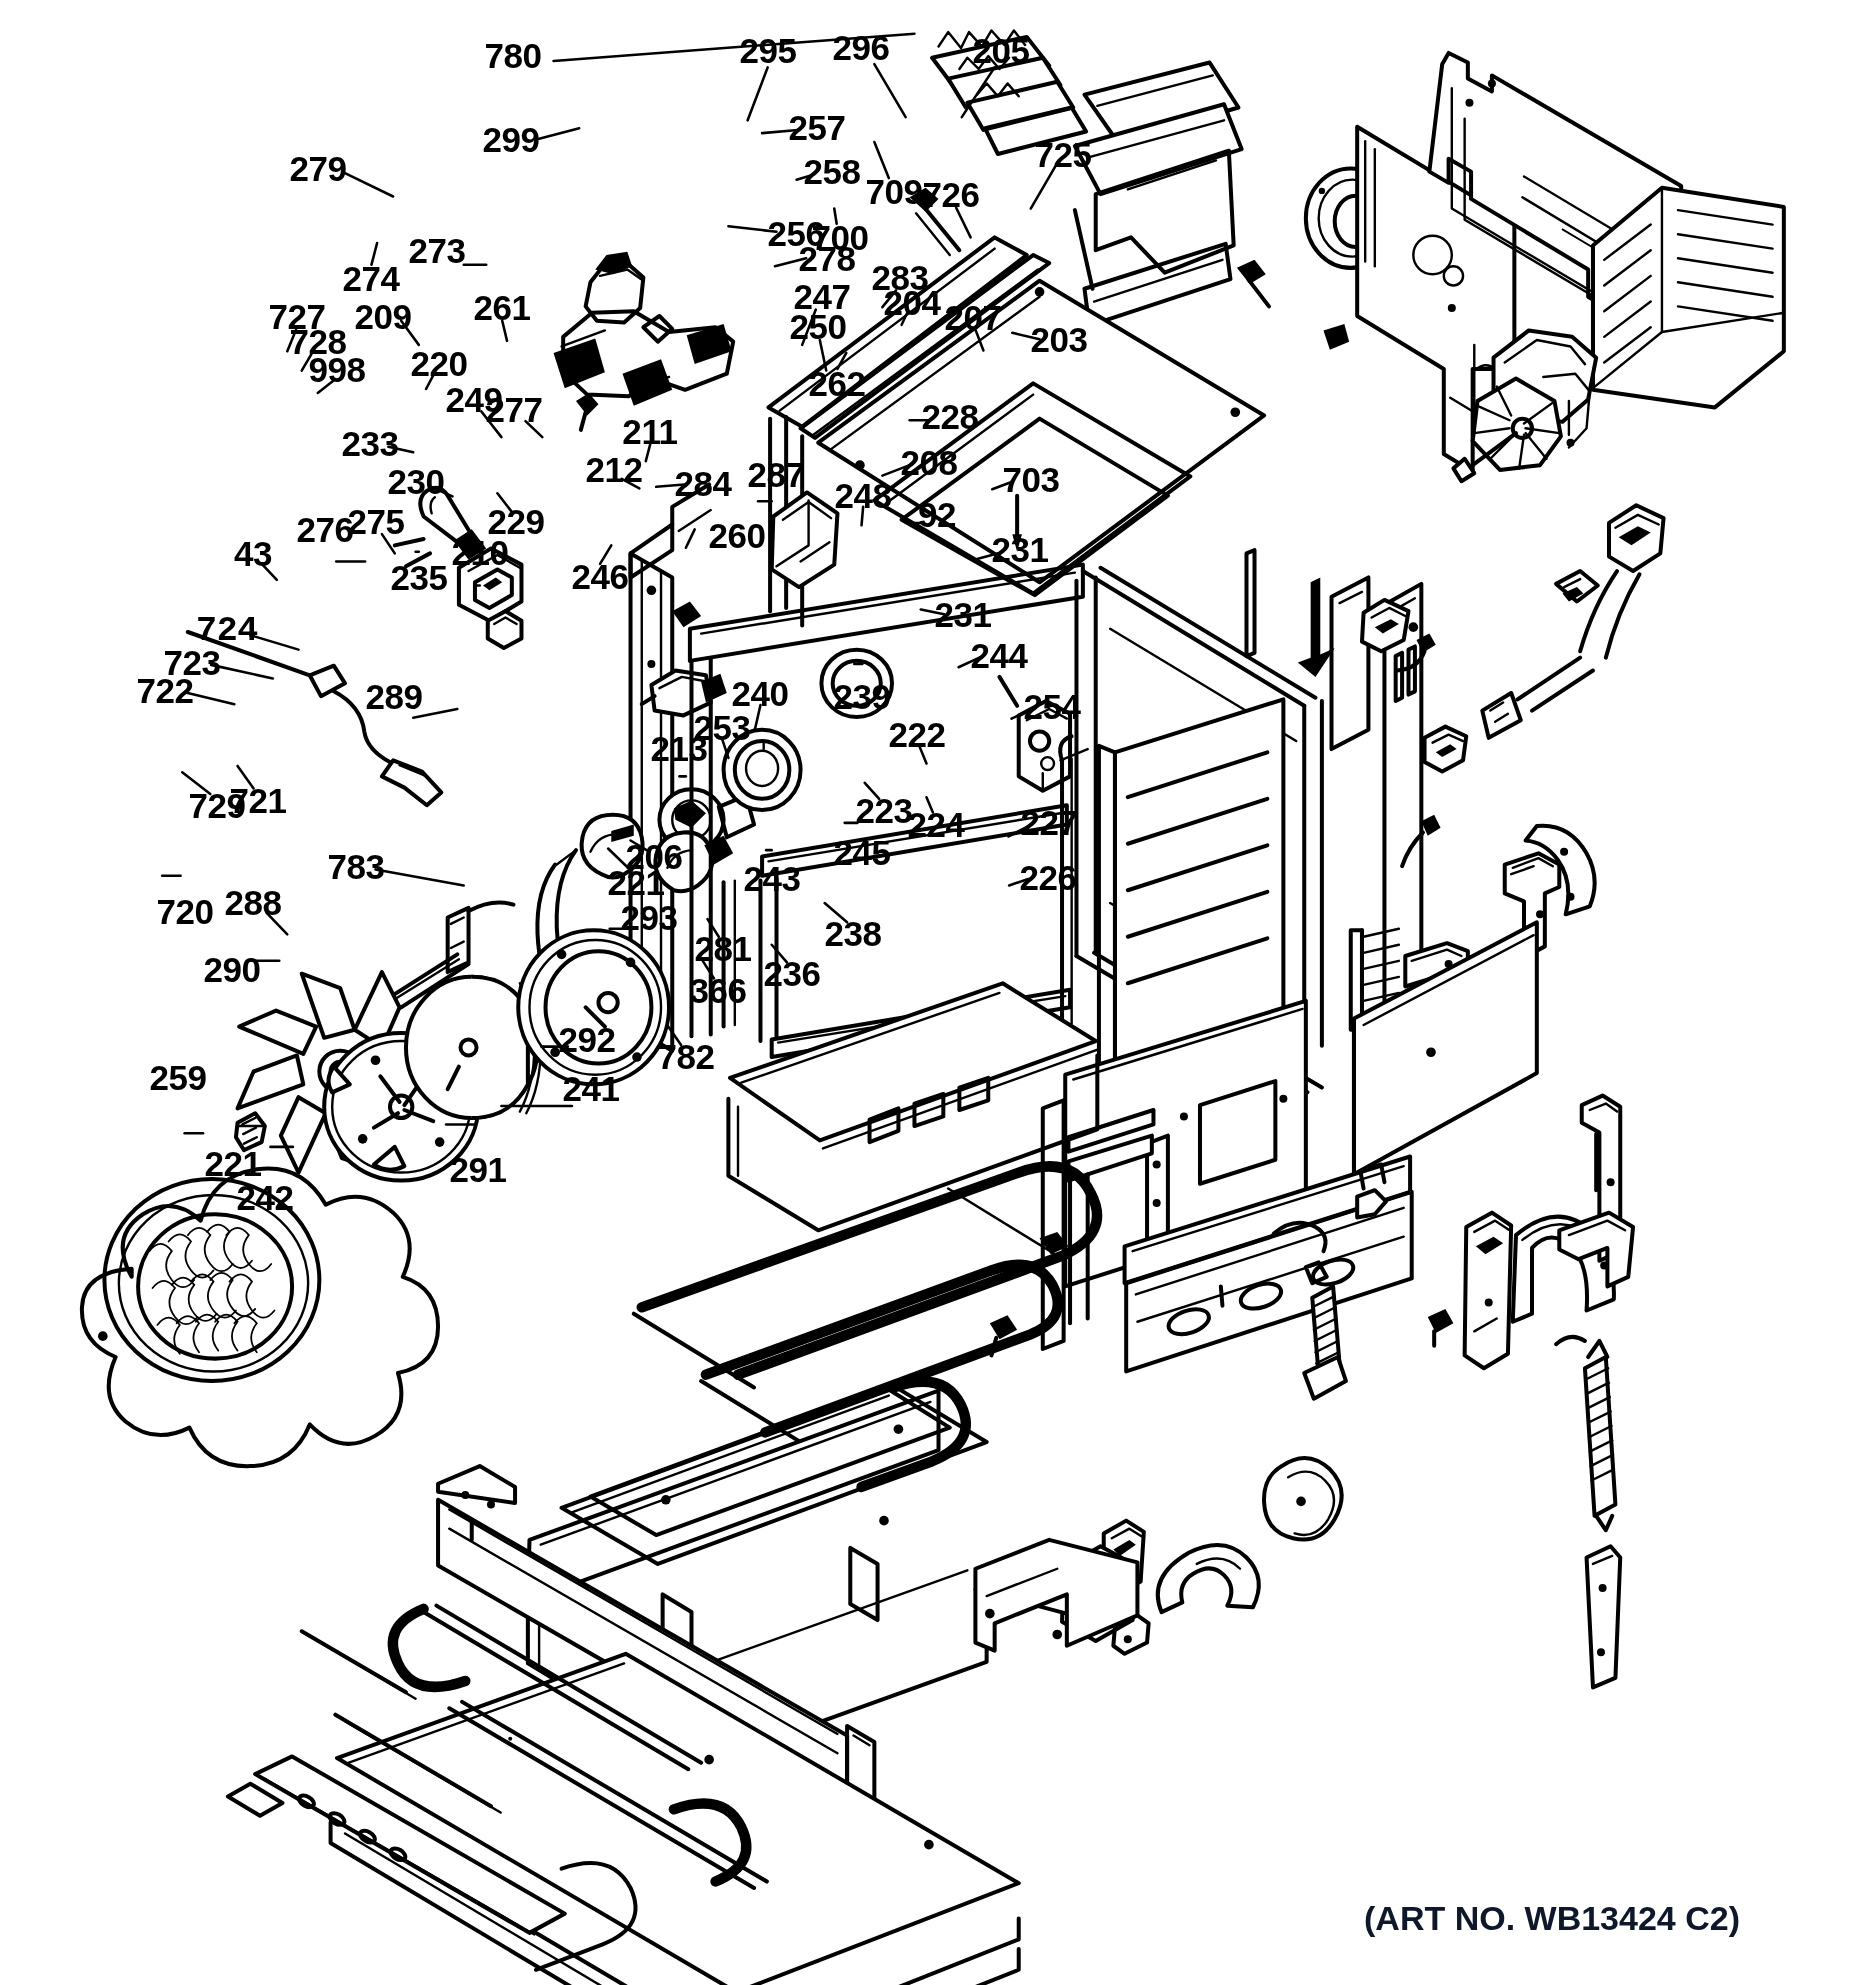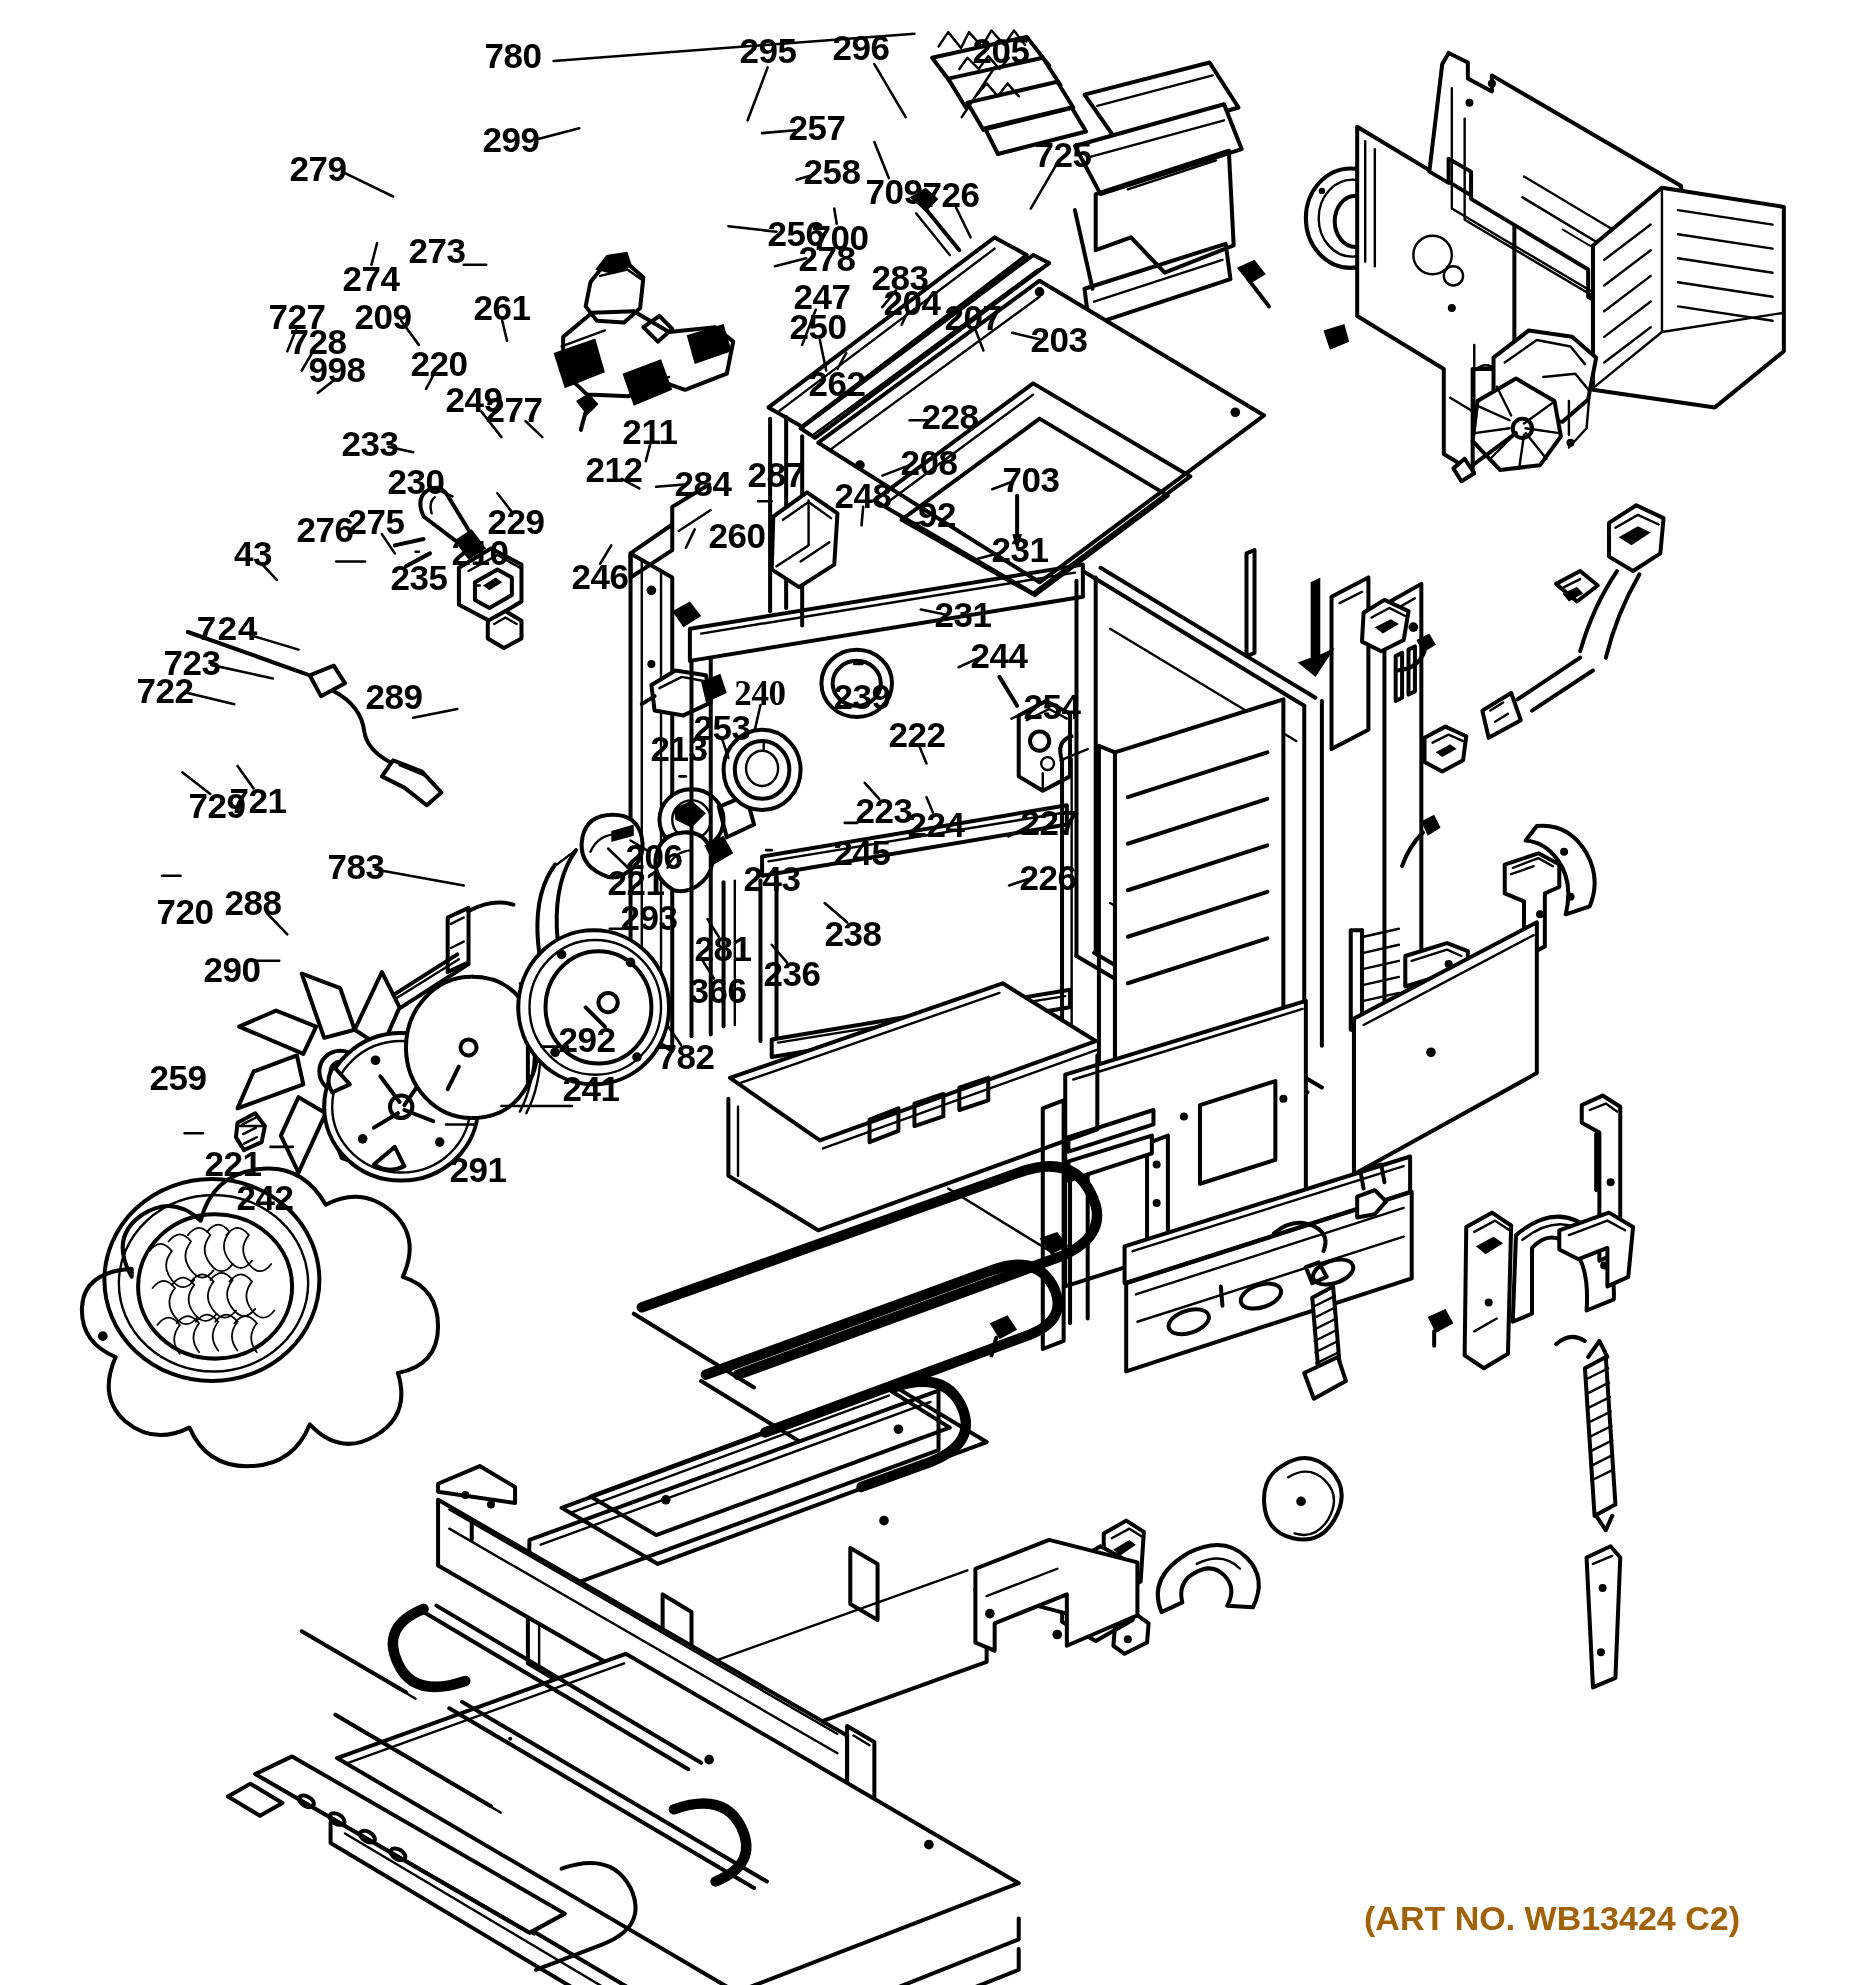--- a/index.html
+++ b/index.html
@@ -24,21 +24,21 @@
     white-space:nowrap;
     transform:translate(-50%,-50%);
     -webkit-font-smoothing:none;
   }
   #artnumber{
     position:absolute;
     left:1364px;top:1899px;
     font-family:"Liberation Sans","DejaVu Sans",sans-serif;
     font-weight:700;
     font-size:34px;
-    color:#a16207;
+    color:#0f172a;
     white-space:nowrap;
   }
 </style>
 </head>
 <body>
 
 <div id="sheet">
 
   <svg id="artboard" viewBox="0 0 2320 2475" xmlns="http://www.w3.org/2000/svg">
     <defs>
@@ -927,21 +927,21 @@
       <div class="callout" style="left: 480px; top: 552px;">210</div>
       <div class="callout" style="left: 600px; top: 576px;">246</div>
       <div class="callout" style="left: 419px; top: 577px;">235</div>
       <div class="callout" style="left: 963px; top: 614px;">231</div>
       <div class="callout" style="left: 227px; top: 631px; font-family: Liberation Mono, monospace;">724</div>
       <div class="callout" style="left: 999px; top: 655px;">244</div>
       <div class="callout" style="left: 192px; top: 662px;">723</div>
       <div class="callout" style="left: 165px; top: 690px;">722</div>
       <div class="callout" style="left: 394px; top: 696px;">289</div>
       <div class="callout" style="left: 862px; top: 696px;">239</div>
-      <div class="callout" style="left: 760px; top: 693px; font-family: Liberation Serif, serif;">240</div>
+      <div class="callout" style="left: 760px; top: 693px;">240</div>
       <div class="callout" style="left: 1052px; top: 706px;">254</div>
       <div class="callout" style="left: 722px; top: 727px;">253</div>
       <div class="callout" style="left: 917px; top: 734px;">222</div>
       <div class="callout" style="left: 258px; top: 800px;">721</div>
       <div class="callout" style="left: 679px; top: 748px;">213</div>
       <div class="callout" style="left: 217px; top: 805px; text-align: center;">729</div>
       <div class="callout" style="left: 884px; top: 810px;">223</div>
       <div class="callout" style="left: 1049px; top: 822px;">227</div>
       <div class="callout" style="left: 862px; top: 852px;">245</div>
       <div class="callout" style="left: 936px; top: 824px;">224</div>

